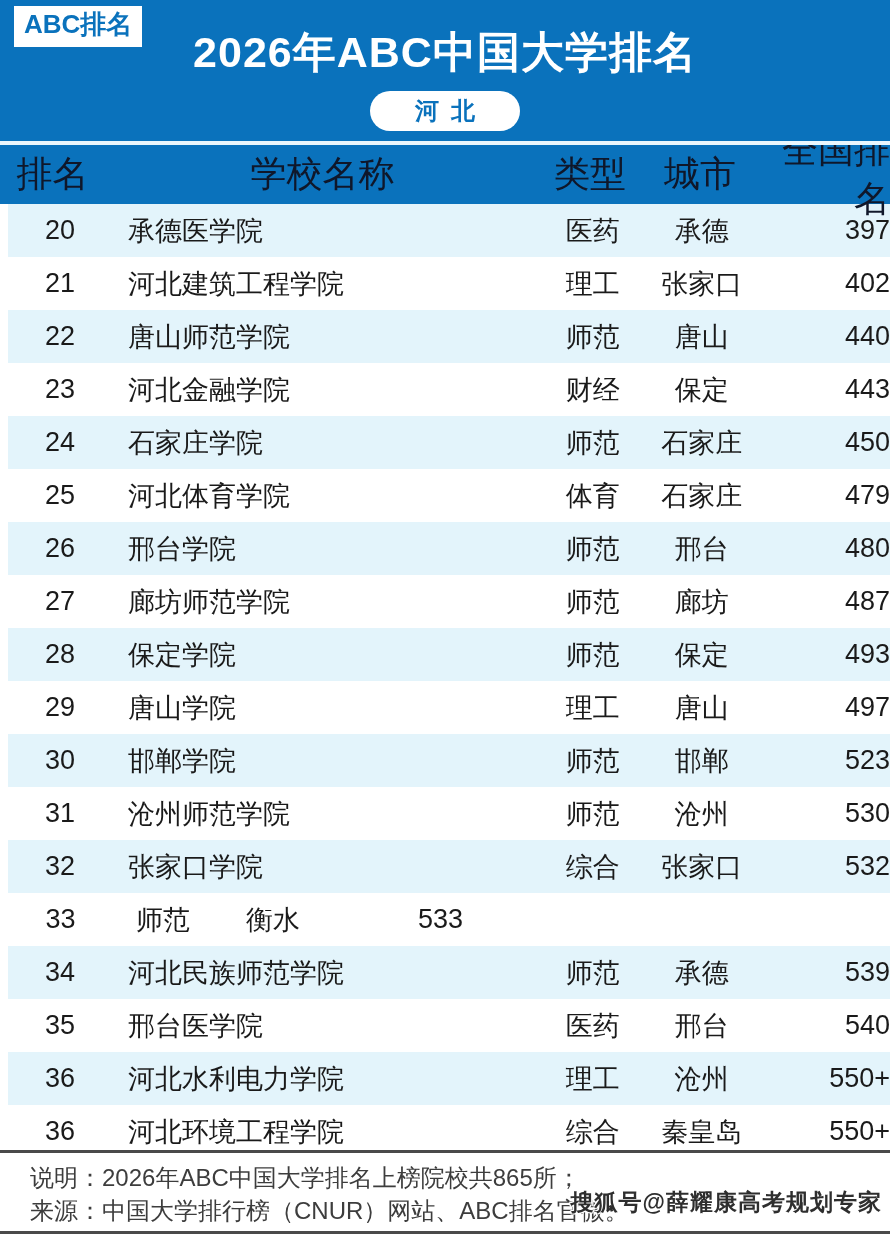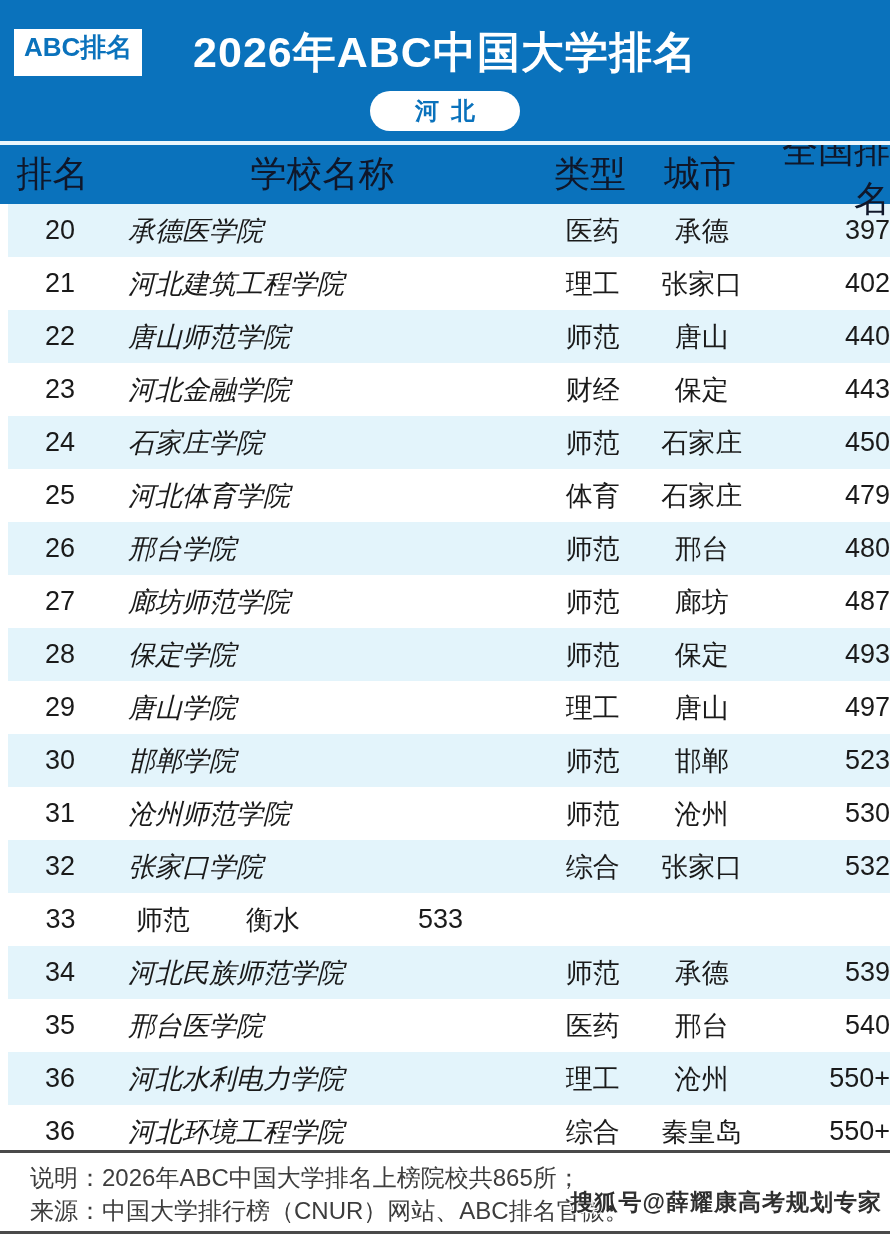--- a/index.html
+++ b/index.html
@@ -19,27 +19,27 @@
   }
   
   .header{
     background:var(--blue);
     height:145px;
     position:relative;
     border-bottom:4px solid #EAF6FD;
   }
   .badge{
     position:absolute;
-    left:14px;top:29px;
+    left:14px;top:6px;
     background:#ffffff;
     color:var(--blue);
     font-weight:bold;
     font-size:26px;
     line-height:1;
-    padding:5px 10px 16px 10px;
+    padding:5px 10px 10px 10px;
   }
   .title{
     text-align:center;
     color:#ffffff;
     font-size:43px;
     font-weight:bold;
     padding-top:24px;
     letter-spacing:1px;
   }
   .pill{
@@ -70,21 +70,21 @@
     display:flex;
     align-items:center;
     font-size:27px;
     color:var(--ink);
     background:#ffffff;
     margin-left:8px;
   }
   .row.alt{background:var(--row-alt);}
   .c-rank{width:105px;text-align:center;}
   .c-school{width:435px;text-align:center;}
-  .row .c-school{text-align:left;padding-left:16px;font-style:italic;}
+  .row .c-school{text-align:left;padding-left:16px;}
   .c-type{width:100px;text-align:center;}
   .c-city{width:120px;text-align:center;}
   .c-natl{width:130px;text-align:right;}
   
   .footer{
     position:absolute;
     left:0;bottom:0;
     width:890px;height:84px;
     background:#ffffff;
     border-top:3px solid #4A4A4A;

